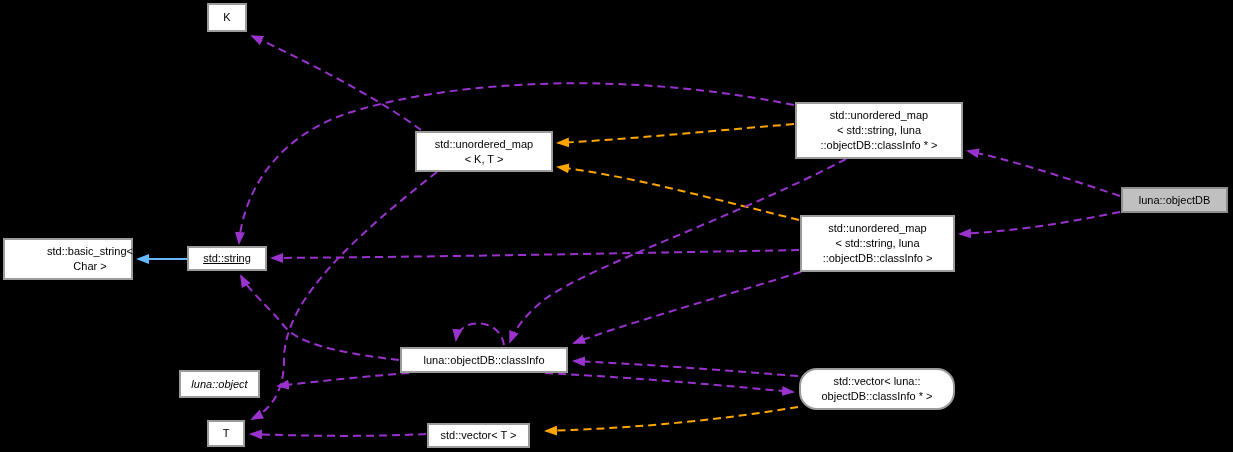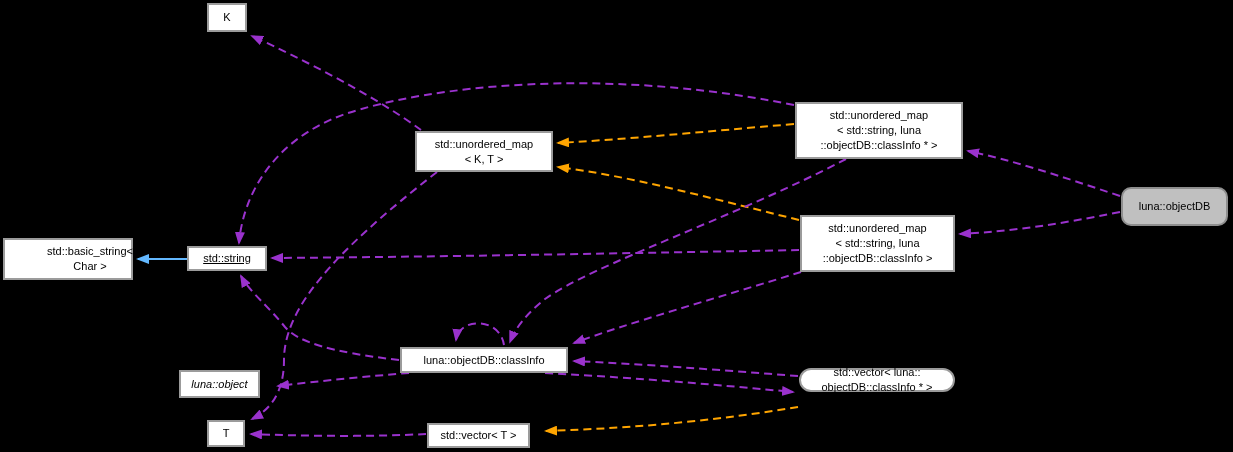--- a/index.html
+++ b/index.html
@@ -12,27 +12,27 @@
     position:absolute;box-sizing:border-box;
     background:#ffffff;border:2px solid #9b9b9b;color:#000;
     display:flex;align-items:center;justify-content:center;text-align:center;
     font-size:11px;line-height:15px;white-space:pre-line;z-index:2;
   }
   .node.gray{background:#c0c0c0;border-color:#8e8e8e;}
   
   #n-k          {left:207px;top:3px;  width:40px; height:29px;}
   #n-umap-kt    {left:415px;top:131px;width:138px;height:41px;}
   #n-umap-ptr   {left:795px;top:102px;width:168px;height:57px;}
-  #n-objectdb   {left:1121px;top:187px;width:107px;height:39px;border-radius:10px;}
+  #n-objectdb   {left:1121px;top:187px;width:107px;height:26px;}
   #n-basicstr   {left:3px;  top:238px;width:130px;height:42px;padding-left:44px;}
   #n-stdstring  {left:187px;top:246px;width:80px; height:25px;text-decoration:underline;}
   #n-umap-val   {left:800px;top:215px;width:155px;height:57px;}
   #n-classinfo  {left:400px;top:347px;width:168px;height:26px;text-align:center;}
   #n-lunaobject {left:179px;top:370px;width:81px; height:28px;font-style:italic;}
-  #n-vec-ptr    {left:799px;top:368px;width:156px;height:24px;border-radius:18px;}
+  #n-vec-ptr    {left:799px;top:368px;width:156px;height:42px;border-radius:18px;}
   #n-t          {left:207px;top:420px;width:38px; height:27px;}
   #n-vec-t      {left:427px;top:423px;width:103px;height:25px;}
   path.edge{fill:none;stroke-width:2px;}
   path.usage{stroke:#9a32cd;stroke-dasharray:8,5;}
   path.template{stroke:#ffa500;stroke-dasharray:8,5;}
   path.inherit{stroke:#63b8ff;}
 </style>
 </head>
 <body>
 

